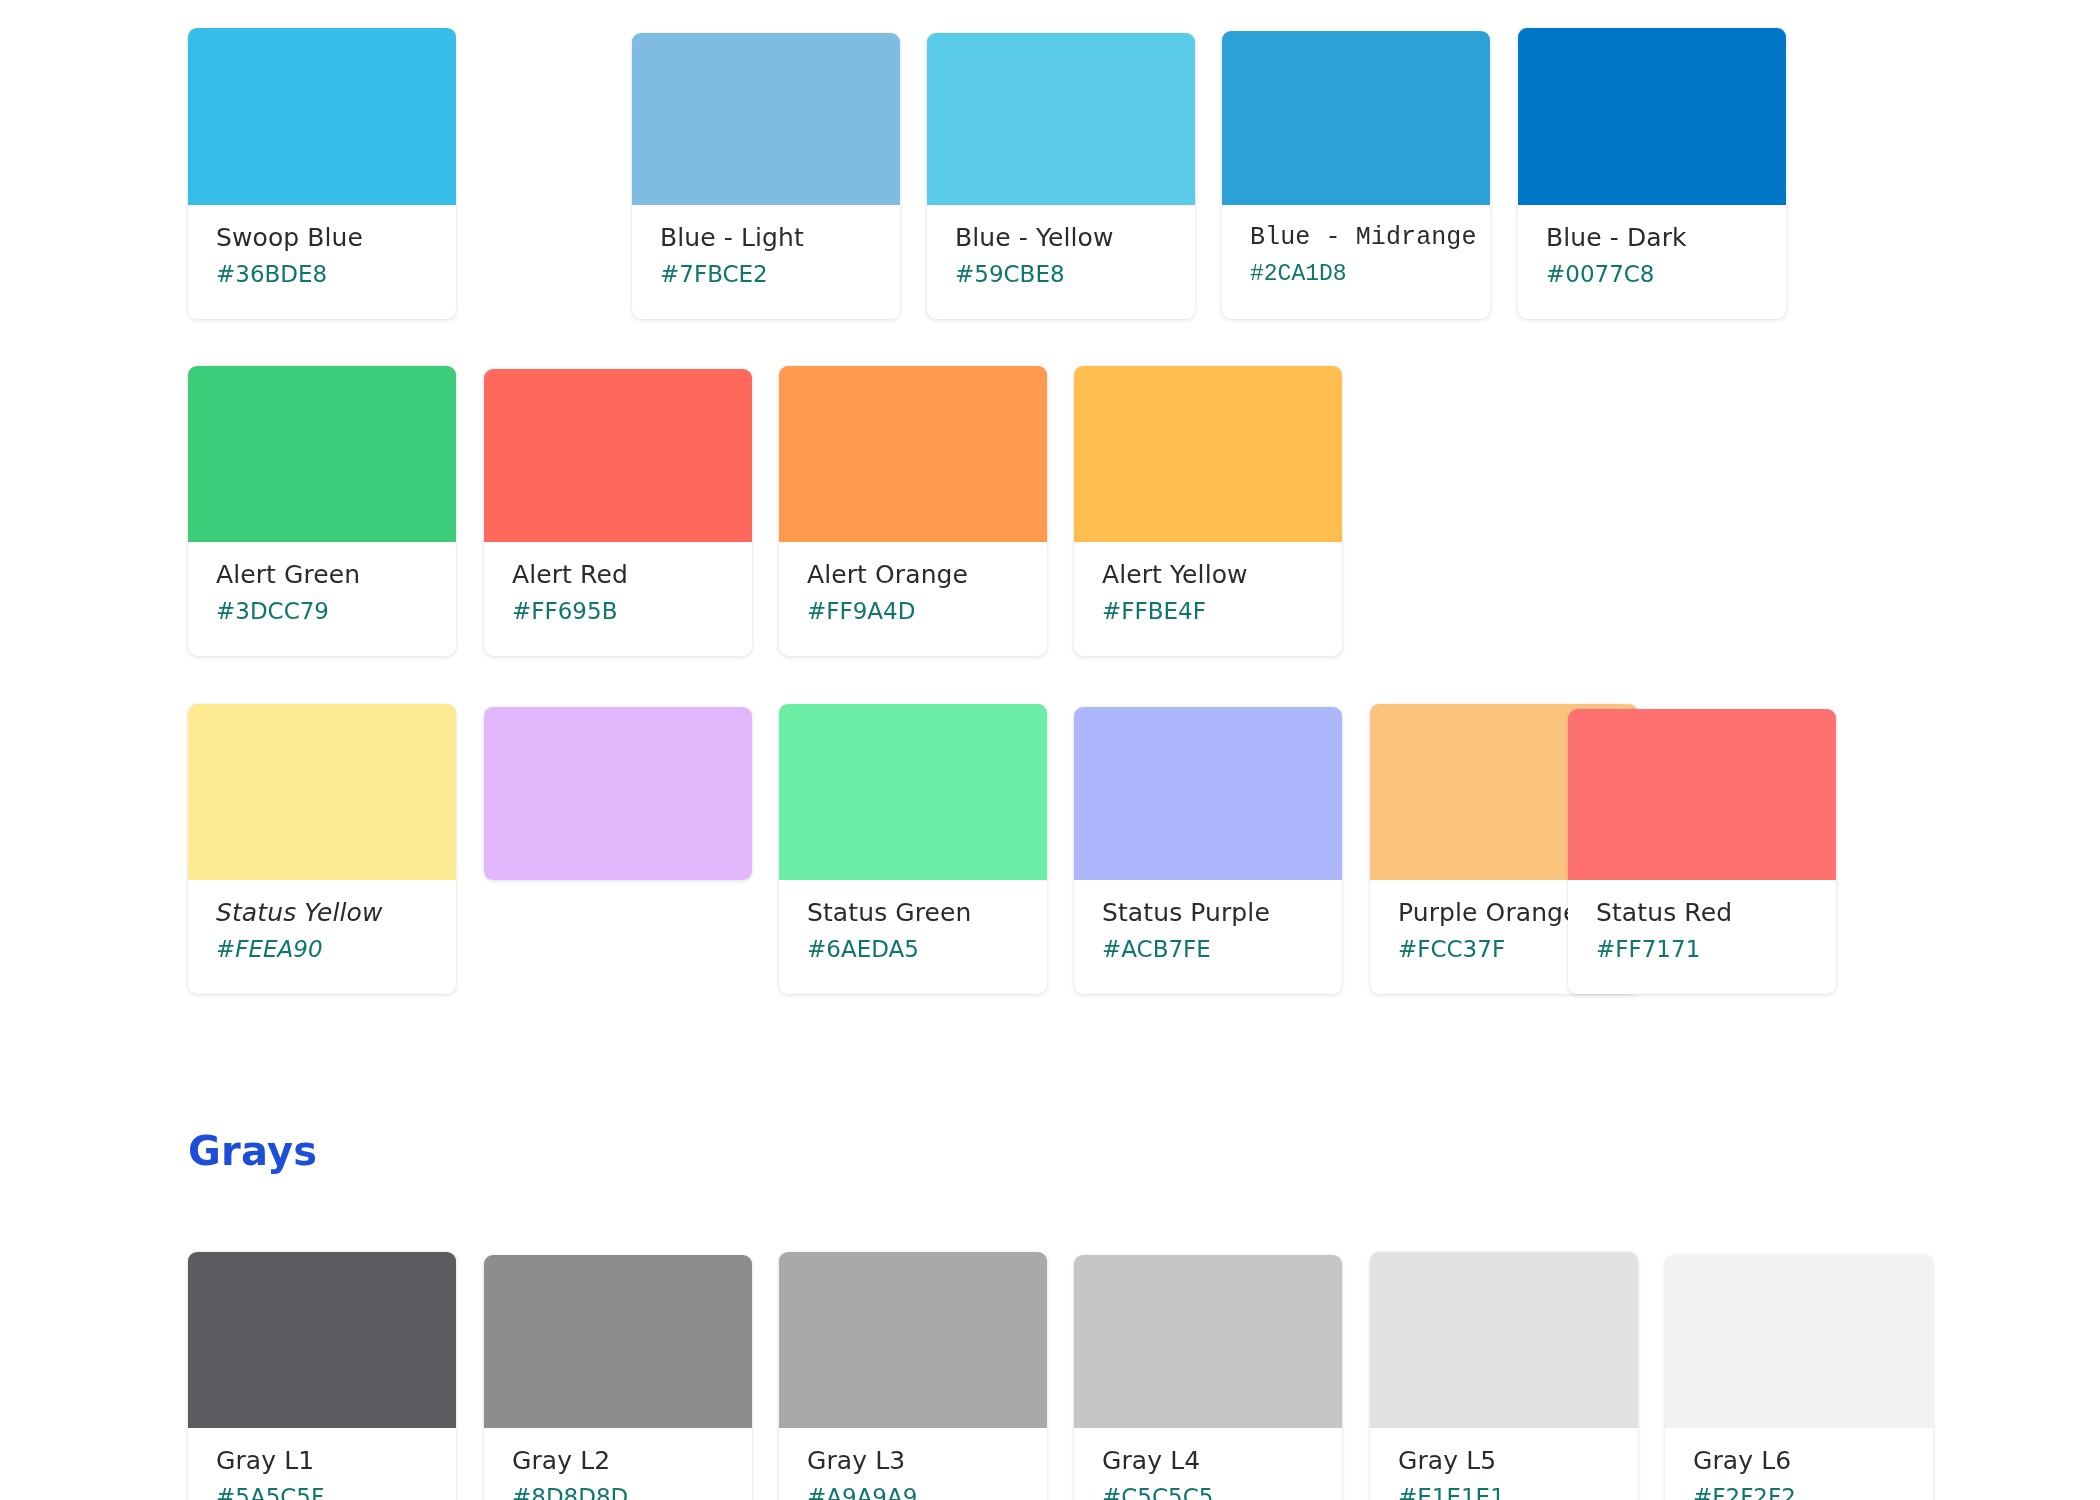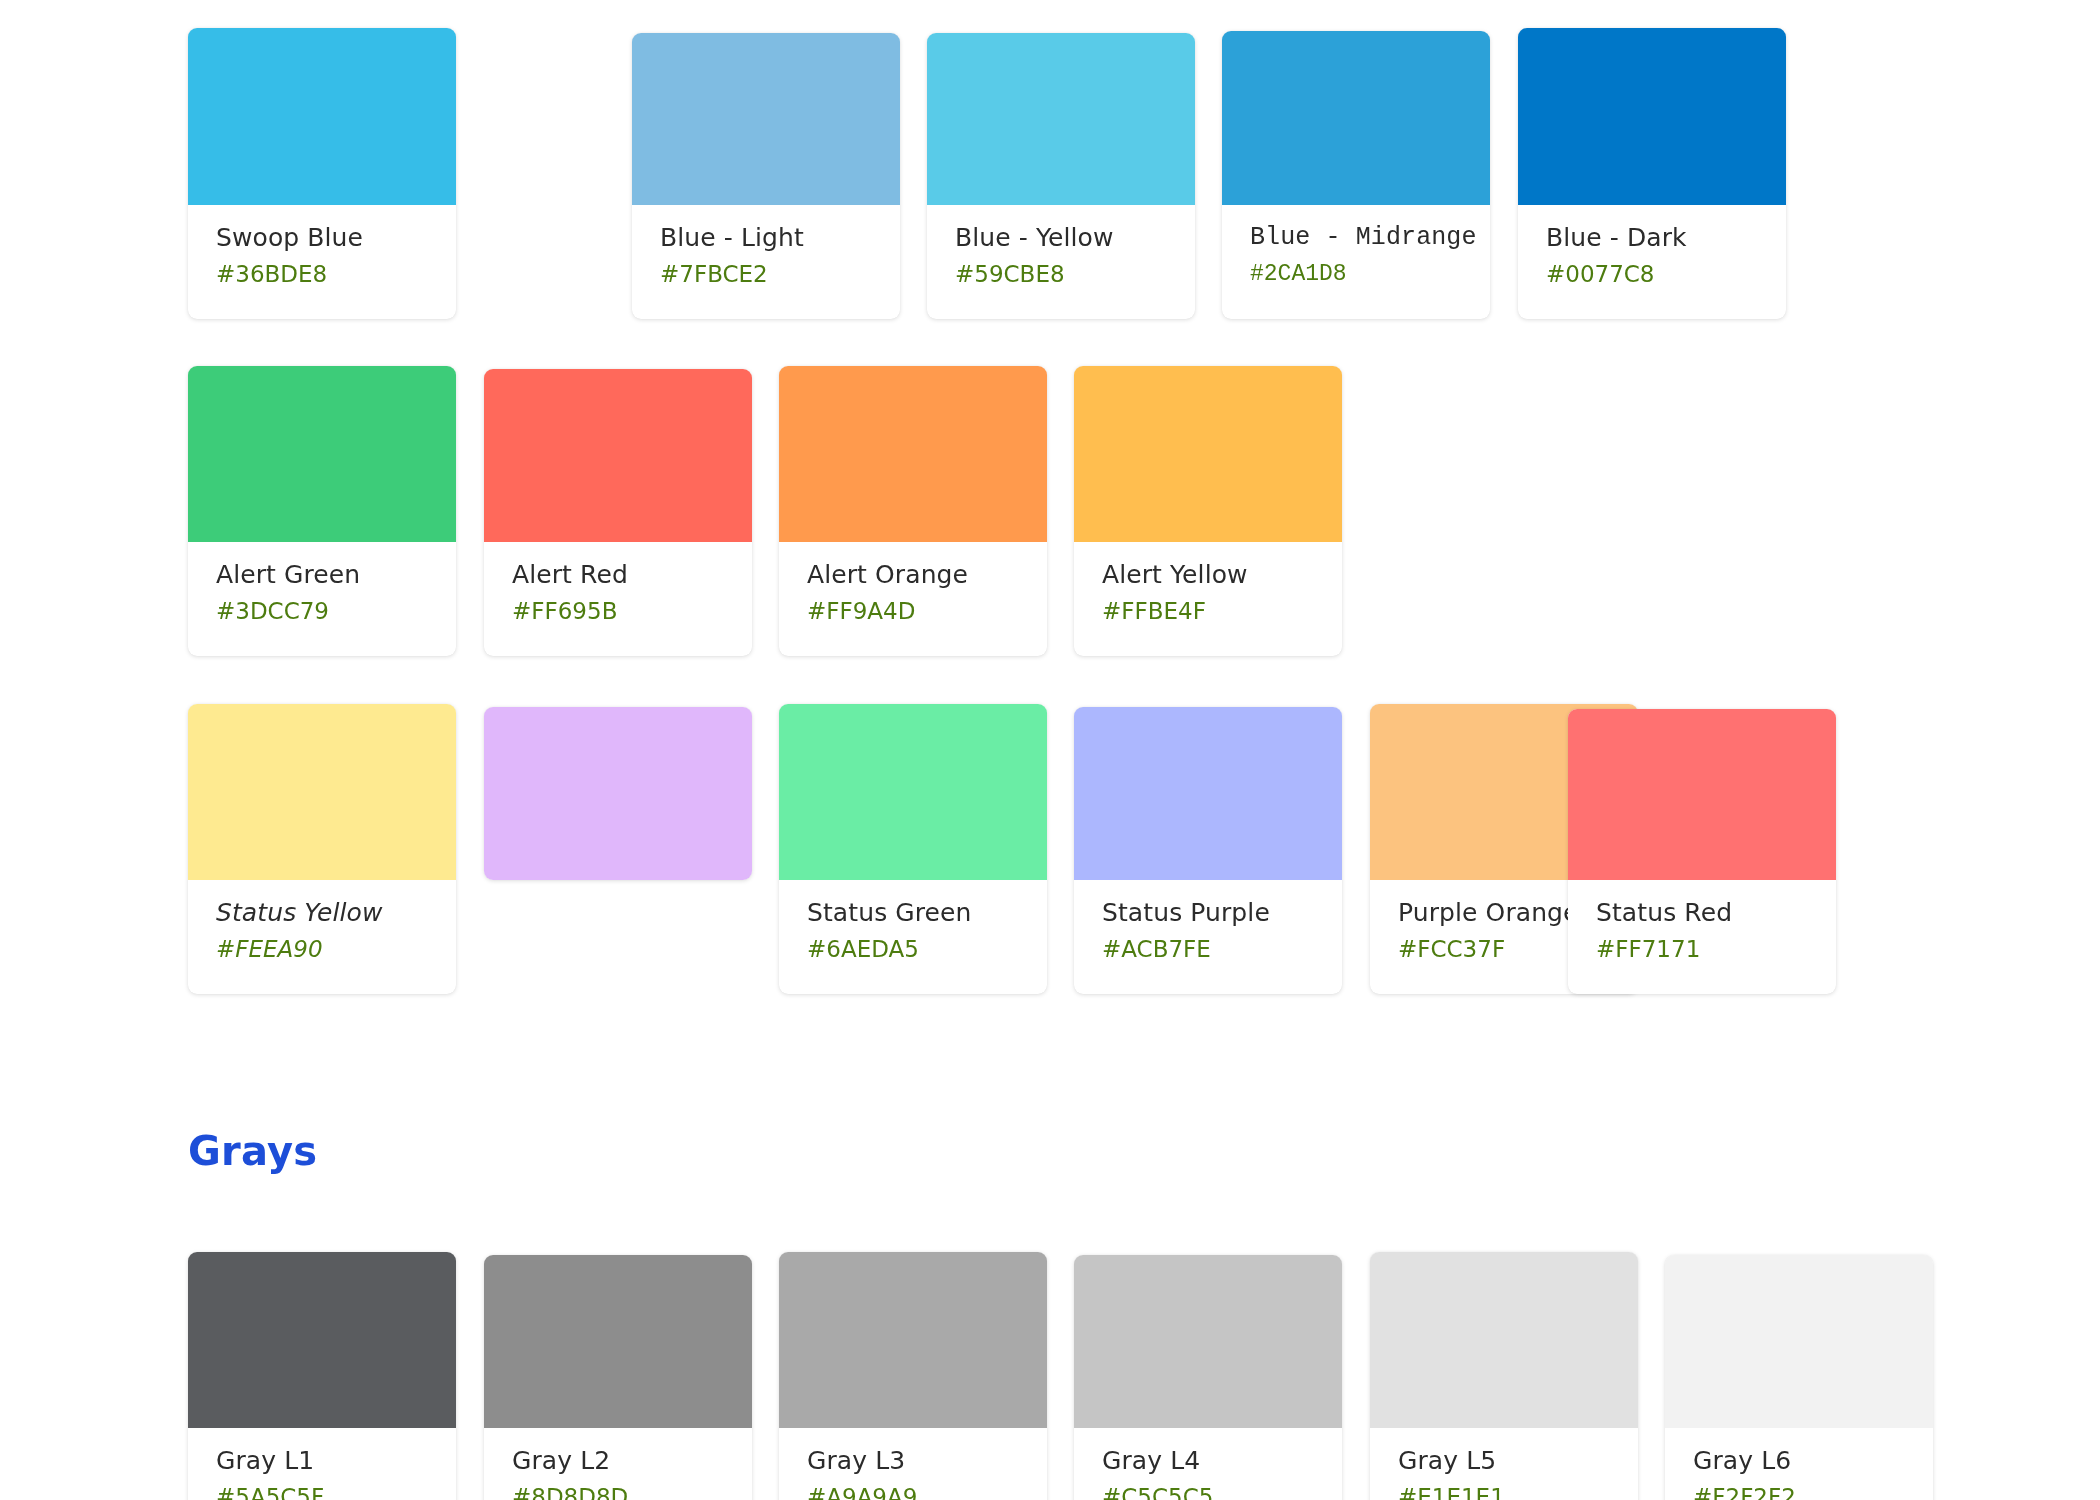--- a/index.html
+++ b/index.html
@@ -39,21 +39,21 @@
   .card .cname {
     font-size: 25px;
     line-height: 1.2;
     color: #2b2b2b;
     letter-spacing: 0.1px;
     white-space: nowrap;
   }
   .card .chex {
     font-size: 23px;
     line-height: 1.2;
-    color: #4d7c0f;
+    color: #0f766e;
     margin-top: 8px;
     white-space: nowrap;
   }
 
   
   .section-heading {
     position: absolute;
     font-size: 40px;
     font-weight: bold;
     color: #1d4ed8;

